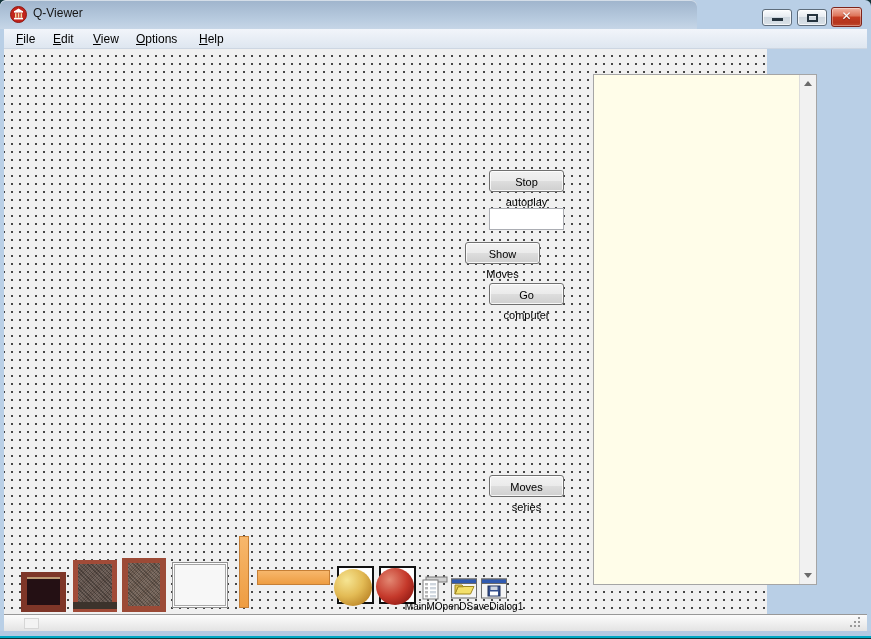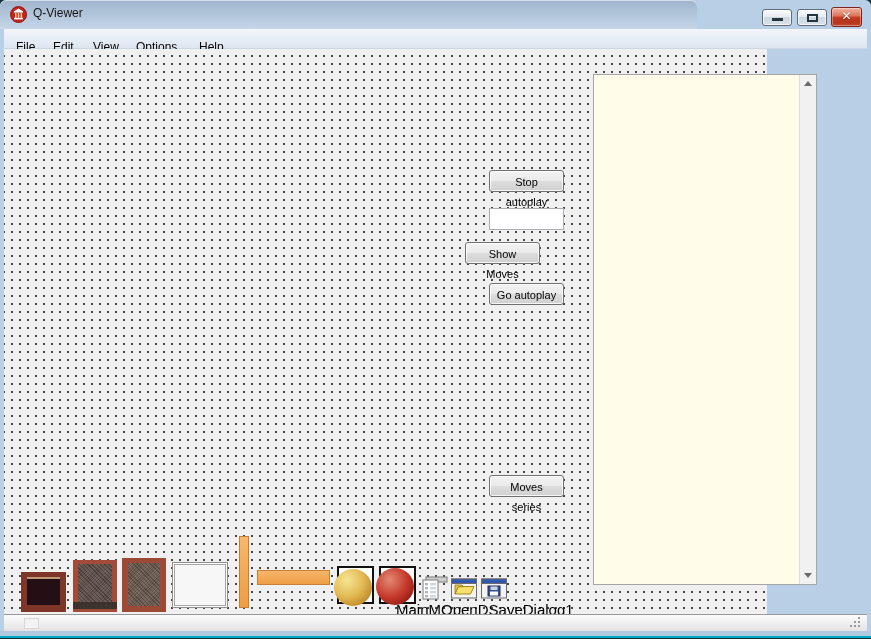--- a/index.html
+++ b/index.html
@@ -18,21 +18,21 @@
   .winbtn.max{left:797px}
   .winbtn.close{left:831px;top:7px;width:31px;height:20px;border-color:#7e241a;
     background:linear-gradient(#f0b4a4,#dd7257 45%,#c63d22 50%,#b5351d 80%,#c24a2e);box-shadow:inset 0 0 0 1px rgba(255,255,255,.35);}
   .glyph-min{position:absolute;left:9px;bottom:4px;width:11px;height:3px;background:#26343f;}
   .glyph-max{position:absolute;left:9px;top:4px;width:11px;height:8px;border:2px solid #26343f;background:transparent;}
   .glyph-x{position:absolute;left:0;top:1px;width:100%;text-align:center;color:#fff;font-size:12px;font-weight:bold;text-shadow:0 1px 1px rgba(0,0,0,.4);}
 
   
   .menubar{position:absolute;left:3px;top:29px;width:865px;height:20px;
     background:linear-gradient(#f2f5fa,#dee6f0);border-bottom:1px solid #cdd6e2;}
-  .menu-item{position:absolute;top:10px;font-size:12px;color:#000;cursor:pointer;padding:1px 3px;}
+  .menu-item{position:absolute;top:2px;font-size:12px;color:#000;cursor:pointer;padding:1px 3px;}
   .menu-item .mn-first{text-decoration:underline;}
   .mi-0{left:10px}.mi-1{left:47px}.mi-2{left:87px}.mi-3{left:130px}.mi-4{left:193px}
 
   
   .client{position:absolute;left:4px;top:49px;width:763px;height:565px;background:#f0f0f0;
     background-image:radial-gradient(circle,#464646 .9px,transparent 1.05px);
     background-size:8px 8px;background-position:4px 3px;}
 
   
   .btn7{position:absolute;width:75px;height:22px;border:1px solid #707070;border-radius:3px;
@@ -77,21 +77,21 @@
   
   .abox{position:absolute;width:37px;height:38px;background:#fff;border:2px solid #111;cursor:pointer;}
   .abox1{left:333px;top:517px}.abox2{left:375px;top:517px}
   .apple{position:absolute;width:38px;height:37px;border-radius:50%;cursor:pointer;}
   .apple.yellow{left:330px;top:520px;background:radial-gradient(circle at 34% 30%,#f6e593,#e3bb55 45%,#c08b2c 78%,#8e601b);}
   .apple.red{left:372px;top:519px;background:radial-gradient(circle at 36% 32%,#e38873,#c5392b 50%,#8e1812 85%,#6d100c);}
 
   
   .cicon{position:absolute;width:28px;height:28px;top:525px;cursor:pointer;}
   .ci-1{left:416px}.ci-2{left:446px}.ci-3{left:476px}
-  .comp-caption{position:absolute;left:392px;top:552px;width:136px;text-align:center;font-size:15px;color:#000;}
+  .comp-caption{position:absolute;left:392px;top:552px;width:136px;text-align:center;font-size:10px;color:#000;}
 
   
   .statusbar{position:absolute;left:4px;top:614px;width:863px;height:17px;
     background:linear-gradient(#fcfcfc,#e3e3e3);border-top:1px solid #989898;}
   .sb-cell{position:absolute;left:20px;top:3px;width:15px;height:11px;background:#f3f3f3;border:1px solid #d6d6d6;}
   .sizegrip{position:absolute;right:5px;bottom:2px;width:13px;height:13px;cursor:nwse-resize;}
   .frame-bottom{position:absolute;left:0;top:631px;width:871px;height:5px;background:#b3c9e2;}
   .teal-strip{position:absolute;left:0;top:636px;width:871px;height:2px;background:#00a8c4;}
   .desk-strip{position:absolute;left:0;top:638px;width:871px;height:1px;background:#123238;}
   .frame-left{position:absolute;left:0;top:29px;width:4px;height:607px;background:#b9cfe6;}
@@ -130,21 +130,21 @@
     <div class="menu-item mi-2"><span class="mn-first">V</span><span>iew</span></div>
     <div class="menu-item mi-3"><span class="mn-first">O</span><span>ptions</span></div>
     <div class="menu-item mi-4"><span class="mn-first">H</span><span>elp</span></div>
   </div>
 
   <div class="client">
 
     <button class="btn7 b-stop">Stop autoplay</button>
     <input class="edit7" value="" style="">
     <button class="btn7 b-show">Show Moves</button>
-    <button class="btn7 b-go">Go autoplay</button>
+    <button class="btn7 b-go">Go computer</button>
     <button class="btn7 b-rec">Moves series</button>
 
     <div class="logpanel">
       <div class="vscroll">
         <div class="sbtn up">
             <div class="tri-up"></div>
           </div>
         <div class="sbtn down">
             <div class="tri-down"></div>
           </div>

